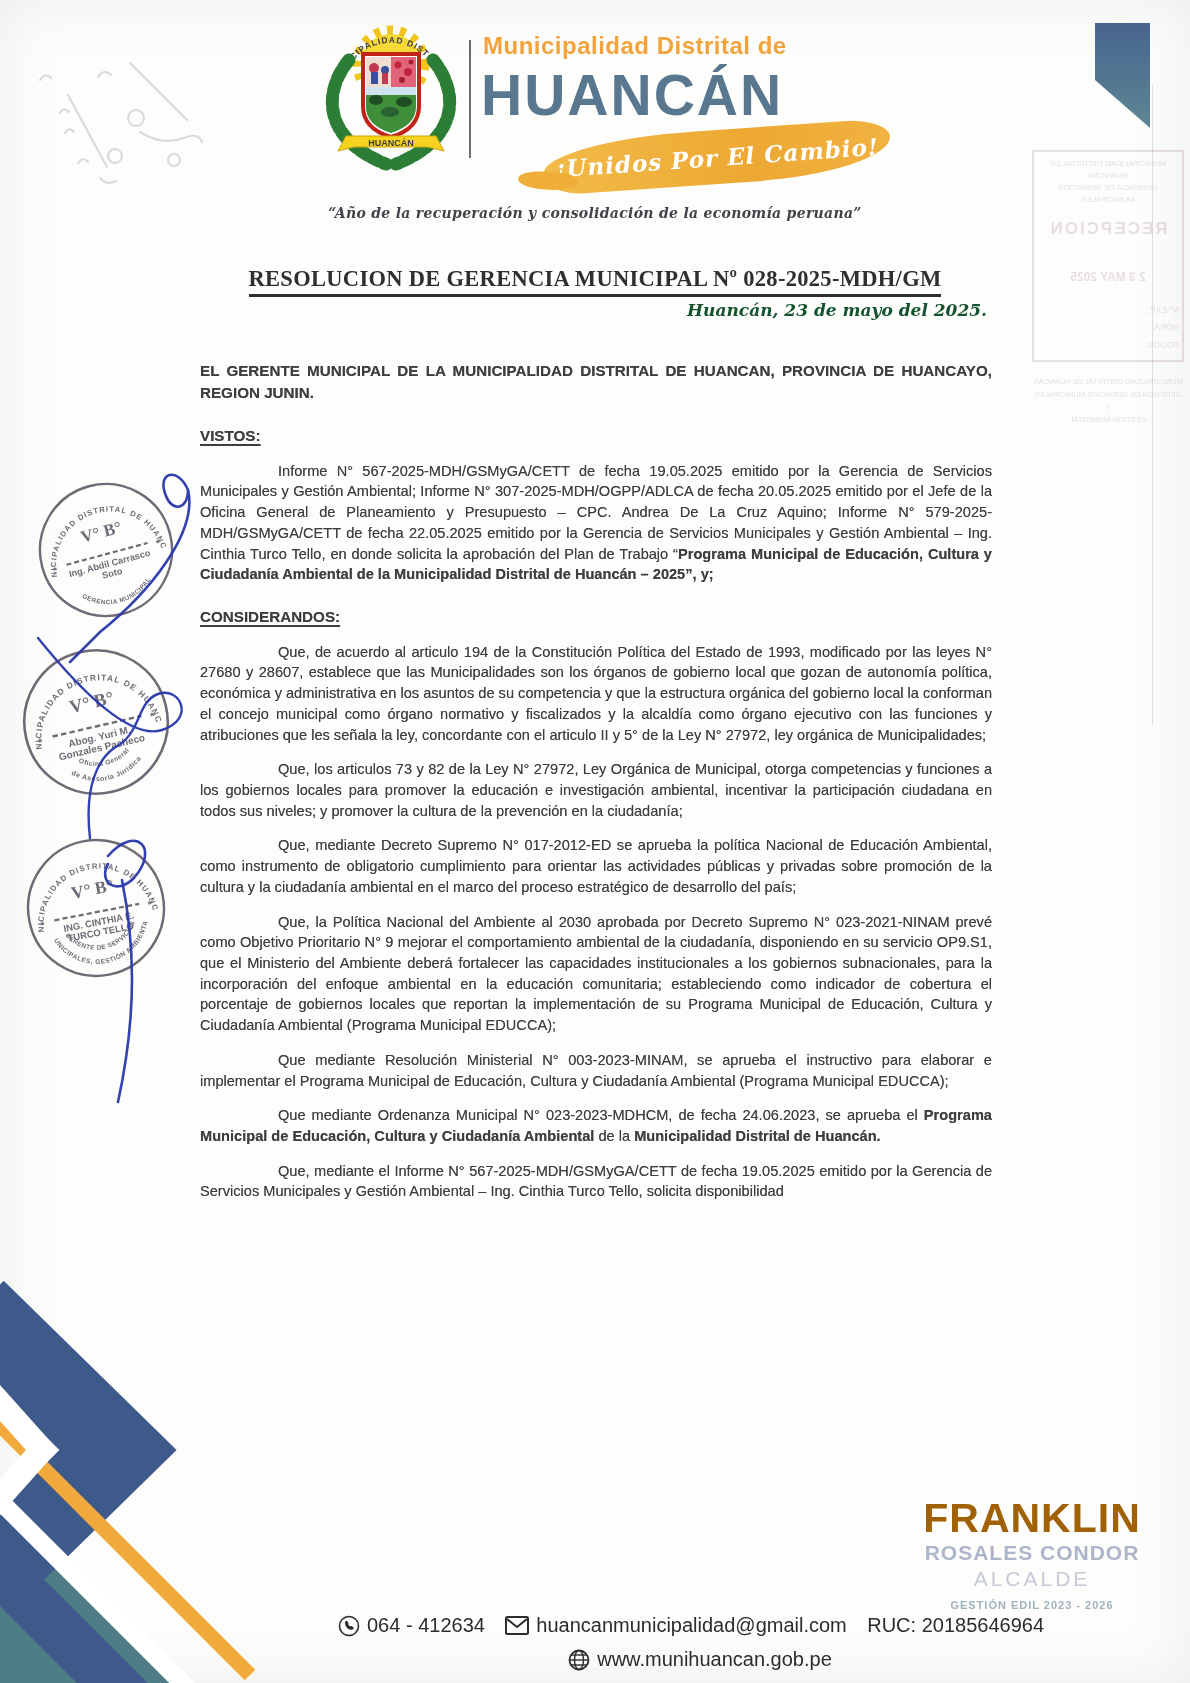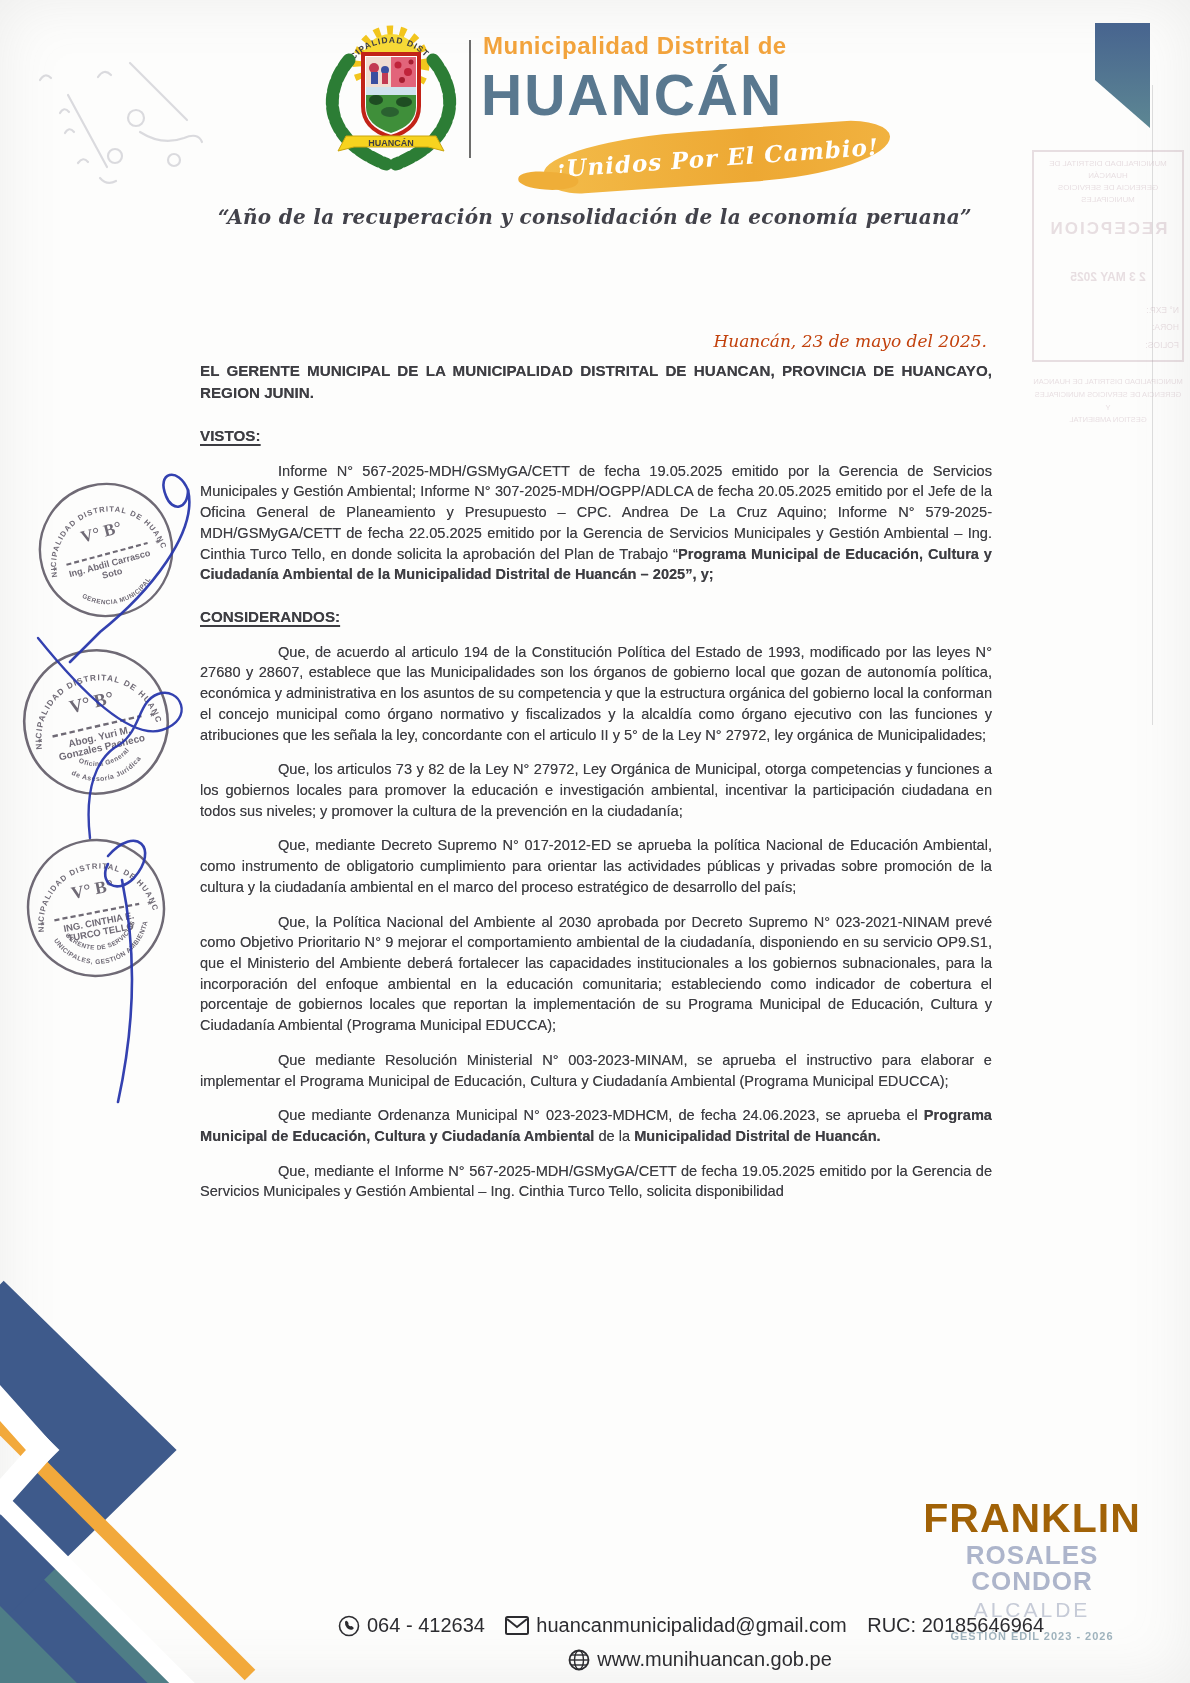--- a/index.html
+++ b/index.html
@@ -15,25 +15,25 @@
   #org-line1{position:absolute;left:483px;top:32px;font-size:24px;font-weight:bold;color:#f2a33c;letter-spacing:.5px;}
   #org-name{position:absolute;left:481px;top:62px;font-size:57px;font-weight:800;color:#59788f;letter-spacing:2px;}
   #brush{position:absolute;left:543px;top:130px;width:348px;height:54px;transform:rotate(-4deg);
     background:linear-gradient(90deg,#f3bb49,#eda833 60%,#f1b240);
     border-radius:46% 14% 42% 12% / 62% 36% 70% 40%;
     display:flex;align-items:center;justify-content:center;}
   #brush:before{content:"";position:absolute;left:-26px;bottom:6px;width:60px;height:18px;background:#efae38;
     border-radius:50% 40% 60% 50%;transform:rotate(8deg);}
   #slogan{font-family:"DejaVu Serif",serif;font-style:italic;font-weight:bold;color:#fff;font-size:23px;letter-spacing:1px;white-space:nowrap;}
   #quote{position:absolute;left:0;right:0;top:205px;text-align:center;
-    font-family:"DejaVu Serif",serif;font-style:italic;font-weight:bold;font-size:20px;color:#42424a;letter-spacing:.3px;}
+    font-family:"DejaVu Serif",serif;font-style:italic;font-weight:bold;font-size:14px;color:#42424a;letter-spacing:.3px;}
   #title{position:absolute;left:0;right:0;top:266px;text-align:center;}
   #title span{display:inline-block;font-family:"Liberation Serif",serif;font-weight:bold;font-size:22.5px;
     color:#2e2e33;border-bottom:3px solid #2e2e33;padding-bottom:2px;letter-spacing:.3px;}
-  #date-line{position:absolute;right:203px;top:331px;font-family:"DejaVu Serif",serif;font-style:italic;font-weight:normal;font-size:17px;color:#c2410c;}
+  #date-line{position:absolute;right:203px;top:300px;font-family:"DejaVu Serif",serif;font-style:italic;font-weight:bold;font-size:17px;color:#14532d;}
   
   #content{position:absolute;left:200px;top:360px;width:792px;font-size:14.6px;line-height:1.42;
     text-shadow:0 0 .3px rgba(60,60,65,.65);}
   .addressee{margin:0 0 22px;font-weight:bold;font-size:15.2px;text-align:justify;}
   .hd{margin:0 0 14px;font-weight:bold;font-size:15.2px;text-decoration:underline;text-decoration-thickness:2px;text-underline-offset:3px;}
   .hd2{margin-top:21px;}
   .para{margin:4px 0 14px;text-align:justify;text-indent:78px;}
   .b{font-weight:bold;}
   
   .stamp{position:absolute;color:#5c5663;opacity:.88;pointer-events:none;}
@@ -45,21 +45,21 @@
   #ghost{position:absolute;left:1032px;top:150px;width:152px;height:318px;
     transform:scaleX(-1);color:#b08f9d;opacity:.28;font-size:8px;text-align:center;line-height:1.5;}
   #ghost .gbox{border:2px solid currentColor;padding:6px 3px;height:196px;}
   #ghost .grec{font-size:17px;letter-spacing:2px;font-weight:bold;margin:10px 0 26px;}
   #ghost .gdate{font-size:12px;font-weight:bold;margin-bottom:16px;}
   #ghost .gfields{font-size:8.5px;text-align:left;line-height:2.1;}
   #ghost .gorg2{margin-top:14px;font-size:7.5px;line-height:1.7;}
   
   #watermark{position:absolute;left:912px;top:1498px;width:240px;text-align:center;line-height:1;pointer-events:none;}
   #wm1{font-size:41px;font-weight:800;color:#a16207;letter-spacing:1px;}
-  #wm2{font-size:26px;font-weight:800;color:#adb5cb;letter-spacing:1px;margin-top:3px;}
+  #wm2{font-size:21px;font-weight:800;color:#adb5cb;letter-spacing:1px;margin-top:3px;}
   #wm3{font-size:21px;color:#c6cbd7;letter-spacing:3px;margin-top:5px;}
   #wm4{font-size:11px;font-weight:bold;color:#9fb3bd;letter-spacing:1px;margin-top:11px;}
   
   #footer-row{position:absolute;left:338px;top:1614px;width:706px;display:flex;justify-content:space-between;align-items:center;
     font-size:20px;color:#2c2c30;}
   .f-item{display:flex;align-items:center;gap:7px;}
   #footer-row2{position:absolute;left:0;right:0;top:1648px;text-align:center;transform:translateX(105px);
     font-size:20px;color:#2c2c30;}
   #footer-row2 .f-item{display:inline-flex;}
   
@@ -142,20 +142,23 @@
 
   <div id="hdr-divider"></div>
   <div id="org-line1">Municipalidad Distrital de</div>
   <div id="org-name">HUANCÁN</div>
   <div id="brush">
     <span id="slogan">¡Unidos Por El Cambio!</span>
   </div>
 
   <div id="quote">“Año de la recuperación y consolidación de la economía peruana”</div>
 
+  <div id="title">
+    <span>RESOLUCION DE GERENCIA MUNICIPAL Nº 028-2025-MDH/GM</span>
+  </div>
 
   <div id="date-line">Huancán, 23 de mayo del 2025.</div>
 
   <div id="ghost">
     <div class="gbox">
       <div>MUNICIPALIDAD DISTRITAL DE HUANCÁN</div>
       <div>GERENCIA DE SERVICIOS MUNICIPALES</div>
       <div class="grec">RECEPCION</div>
       <div class="gdate">2 3 MAY 2025</div>
       <div class="gfields">

